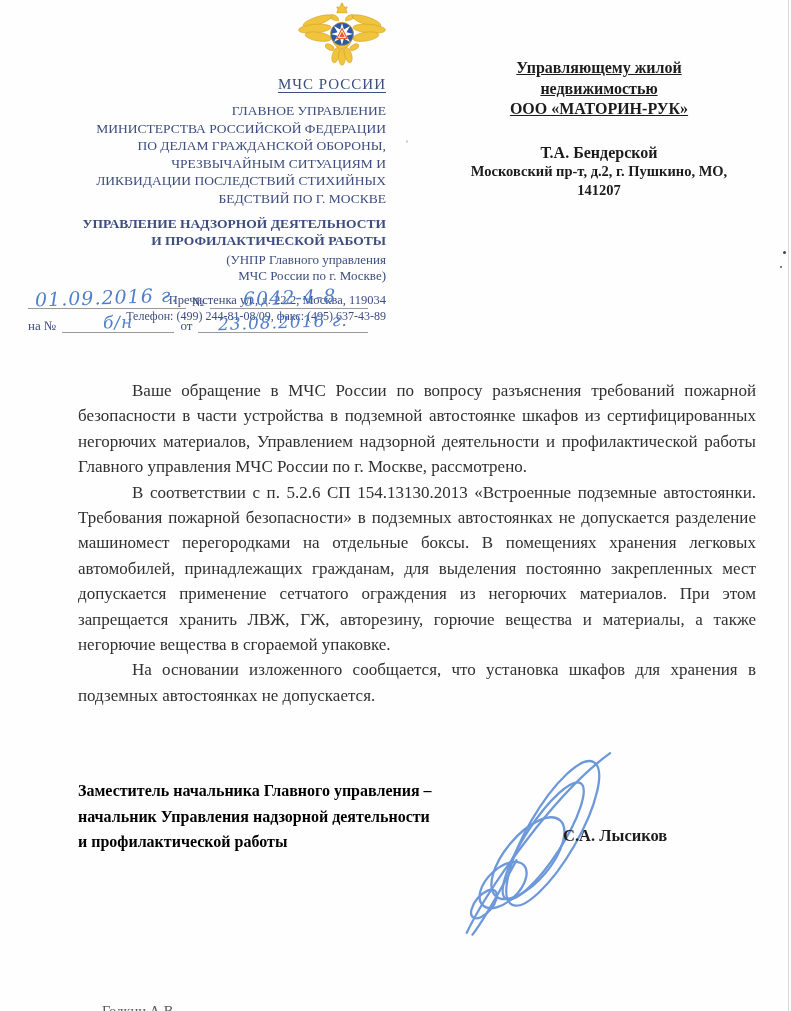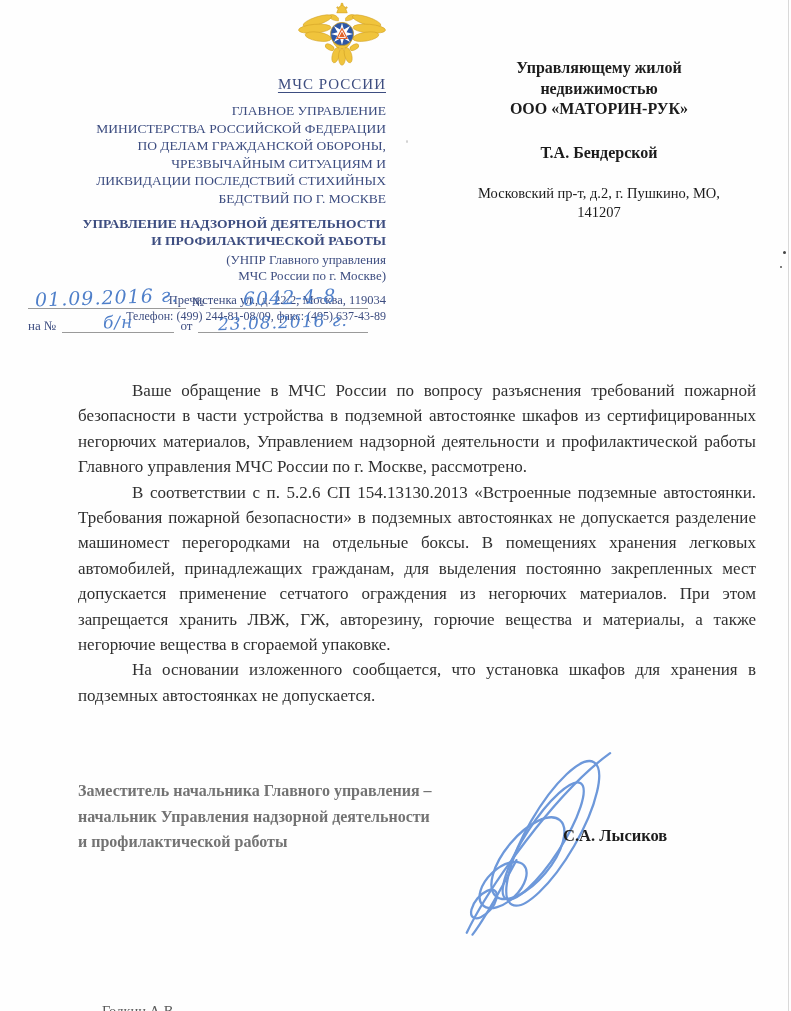--- a/index.html
+++ b/index.html
@@ -43,37 +43,37 @@
   .hw{
     font-family:"DejaVu Serif", serif;font-style:italic;
     color:#4f7fc9;font-size:19px;line-height:19px;
     display:inline-block;transform:rotate(-2deg);
     letter-spacing:1px;margin-bottom:-1px;white-space:nowrap;
   }
   .hw.sm{font-size:17px;}
 
   
   .addressee{position:absolute;left:420px;top:58px;width:358px;text-align:center;color:#1c1c1c;}
-  .addr-org div{font-size:16px;line-height:20.5px;font-weight:bold;}
+  .addr-org div{font-size:16px;line-height:20.5px;font-weight:bold;text-decoration:underline;}
   .addr-person{margin-top:24px;font-size:16px;font-weight:bold;}
-  .addr-address{margin-top:22px;}
+  .addr-address{font-weight:bold;}
   .addr-address div{font-size:14.5px;line-height:19px;}
 
   
   .body-text{
     position:absolute;left:78px;top:378px;width:678px;
     font-size:17px;line-height:25.4px;
     text-align:justify;color:#303030;
   }
   .body-text p{margin:0;text-indent:54px;}
 
   
   .sign-position{
     position:absolute;left:78px;top:778px;width:470px;
-    font-size:16px;line-height:25.5px;font-weight:bold;color:#737373;
+    font-size:16px;line-height:25.5px;font-weight:bold;color:#000000;
   }
   .signer-name{
     position:absolute;left:563px;top:826px;
     font-size:16.5px;font-weight:bold;color:#1c1c1c;white-space:nowrap;
   }
   .sig-svg{position:absolute;left:440px;top:742px;}
 
   
   .executor{position:absolute;left:102px;top:1002px;color:#5a5a5a;}
   .executor div{font-size:14.5px;line-height:19.5px;}

